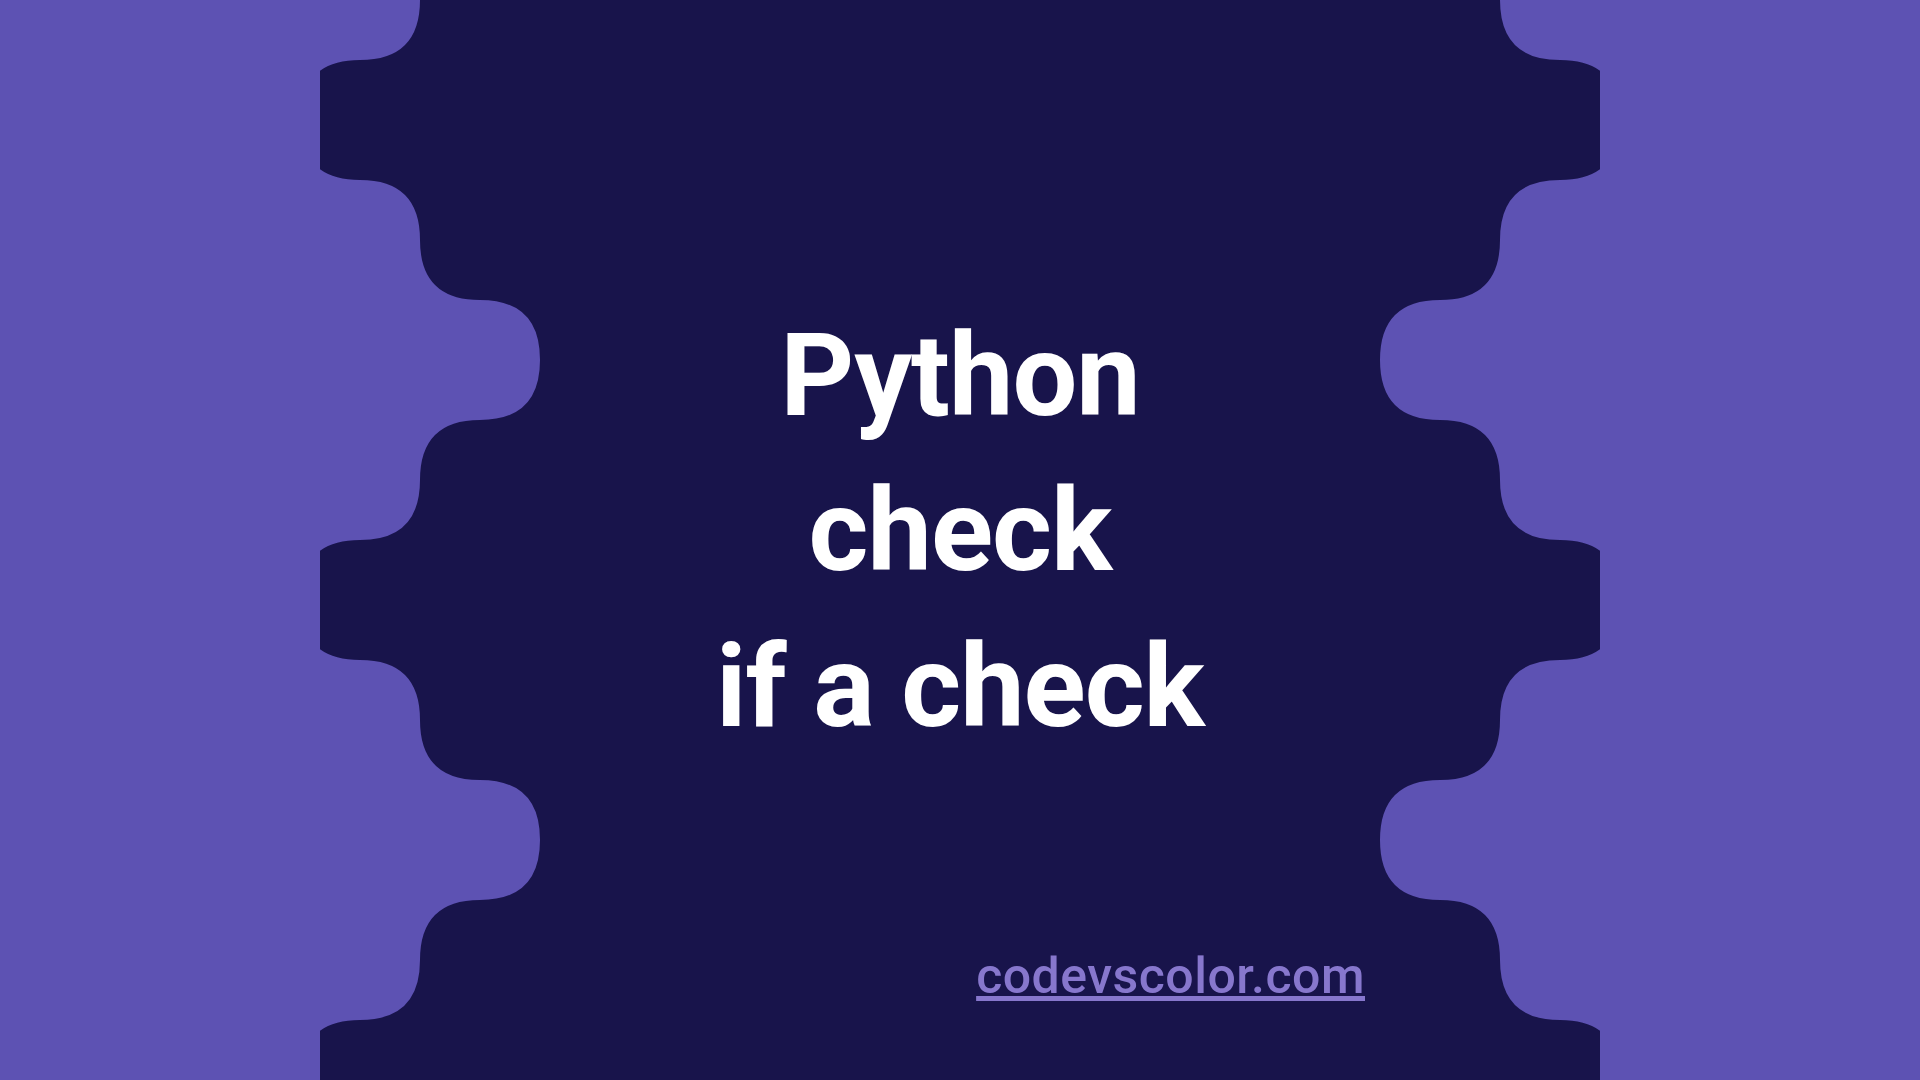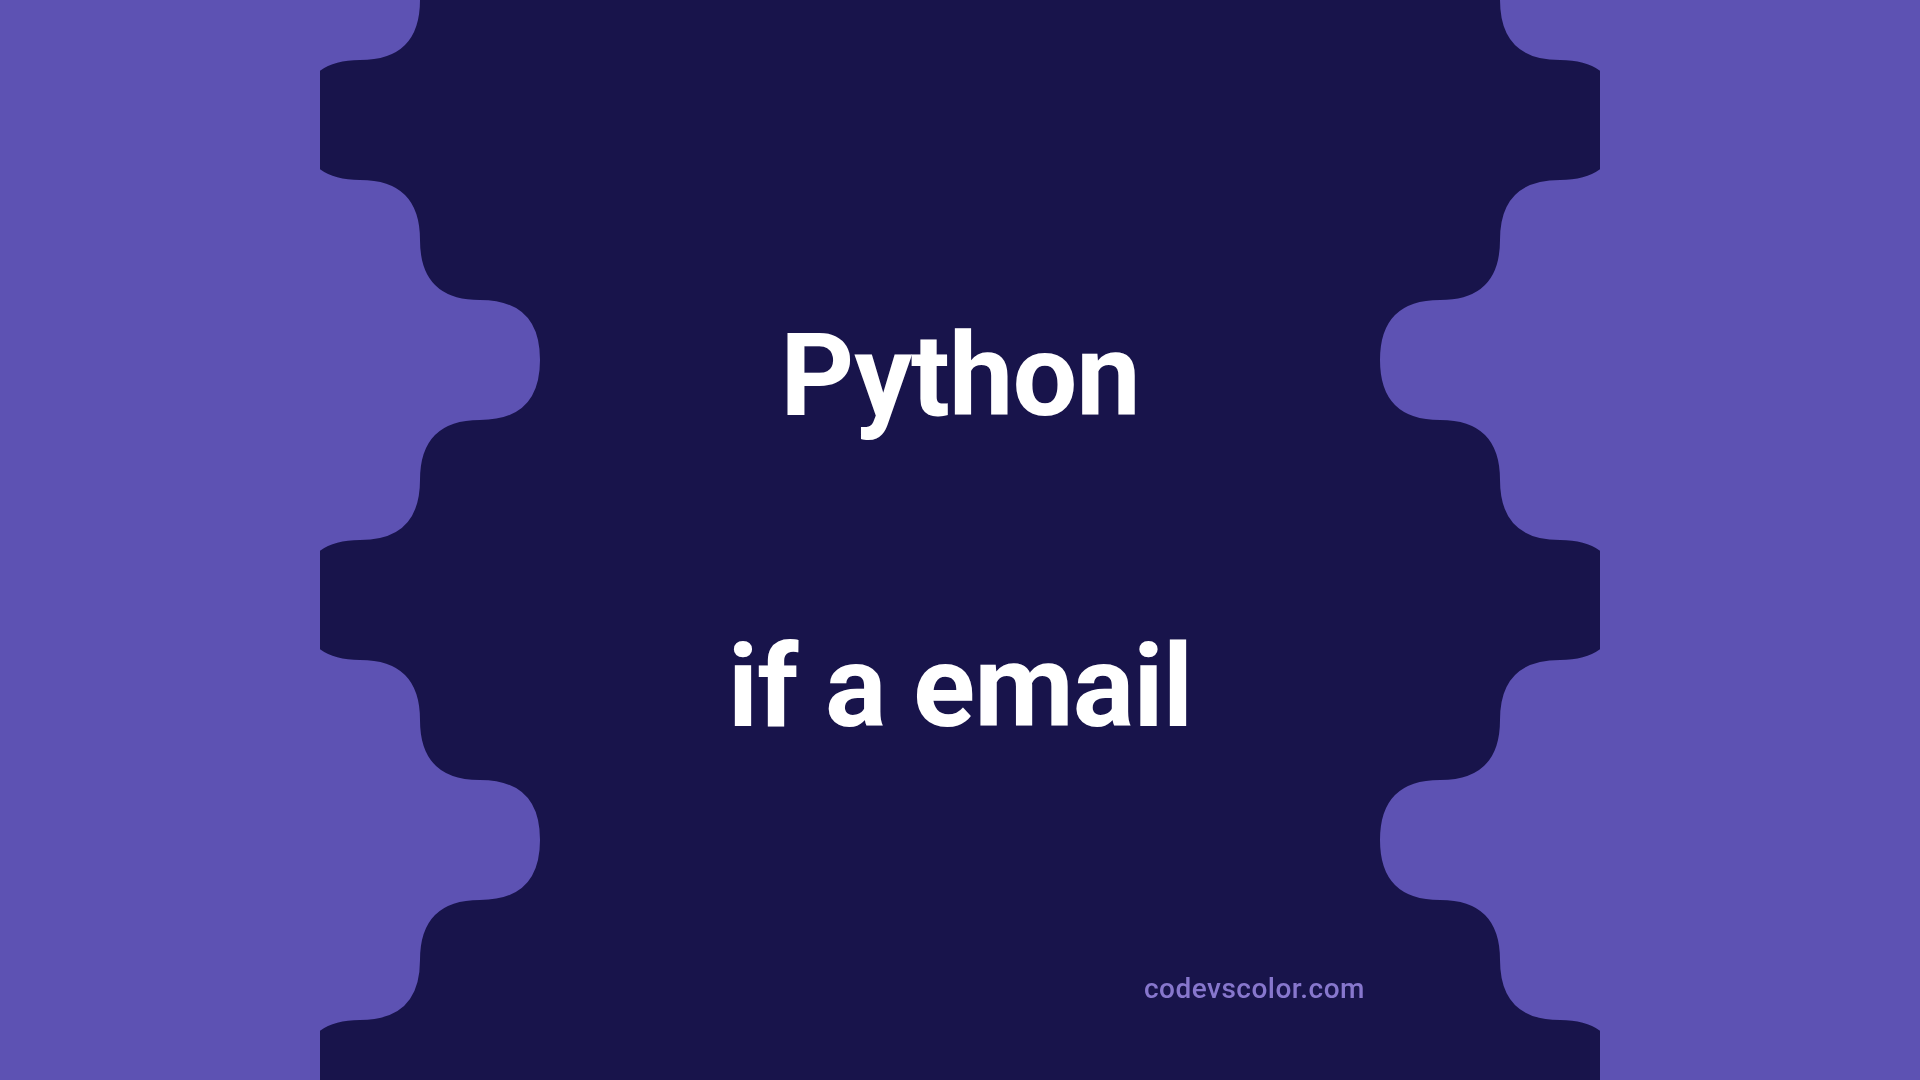--- a/index.html
+++ b/index.html
@@ -45,23 +45,24 @@
       font-weight: 700;
       line-height: 1.35;
       letter-spacing: -1px;
     }
     .watermark {
       position: absolute;
       right: 555px;
       bottom: 75px;
       z-index: 2;
       color: #8777cd;
-      font-size: 28px;
+      font-size: 50px;
       font-weight: 500;
       letter-spacing: 0.5px;
+      text-decoration: underline;
     }
   </style>
 </head>
 <body>
 
 <div class="container">
   <svg class="blob-shape" viewBox="0 0 1280 1180" preserveAspectRatio="none">
     <path fill="#18144b" d="
       M 150 0
       L 1130 0
@@ -105,18 +106,18 @@
       Q -20 230 -20 170
       Q -20 110 40 110
       Q 100 110 100 50
       Q 100 0 150 0
       Z
     "></path>
   </svg>
   <div class="content">
     <div class="title">
       <span>Python</span><br>
-      <br>
-      <span>if a email</span><br>
+      <span>check</span><br>
+      <span>if a check</span><br>
     </div>
   </div>
   <div class="watermark">codevscolor.com</div>
 </div>
 
 </body></html>

